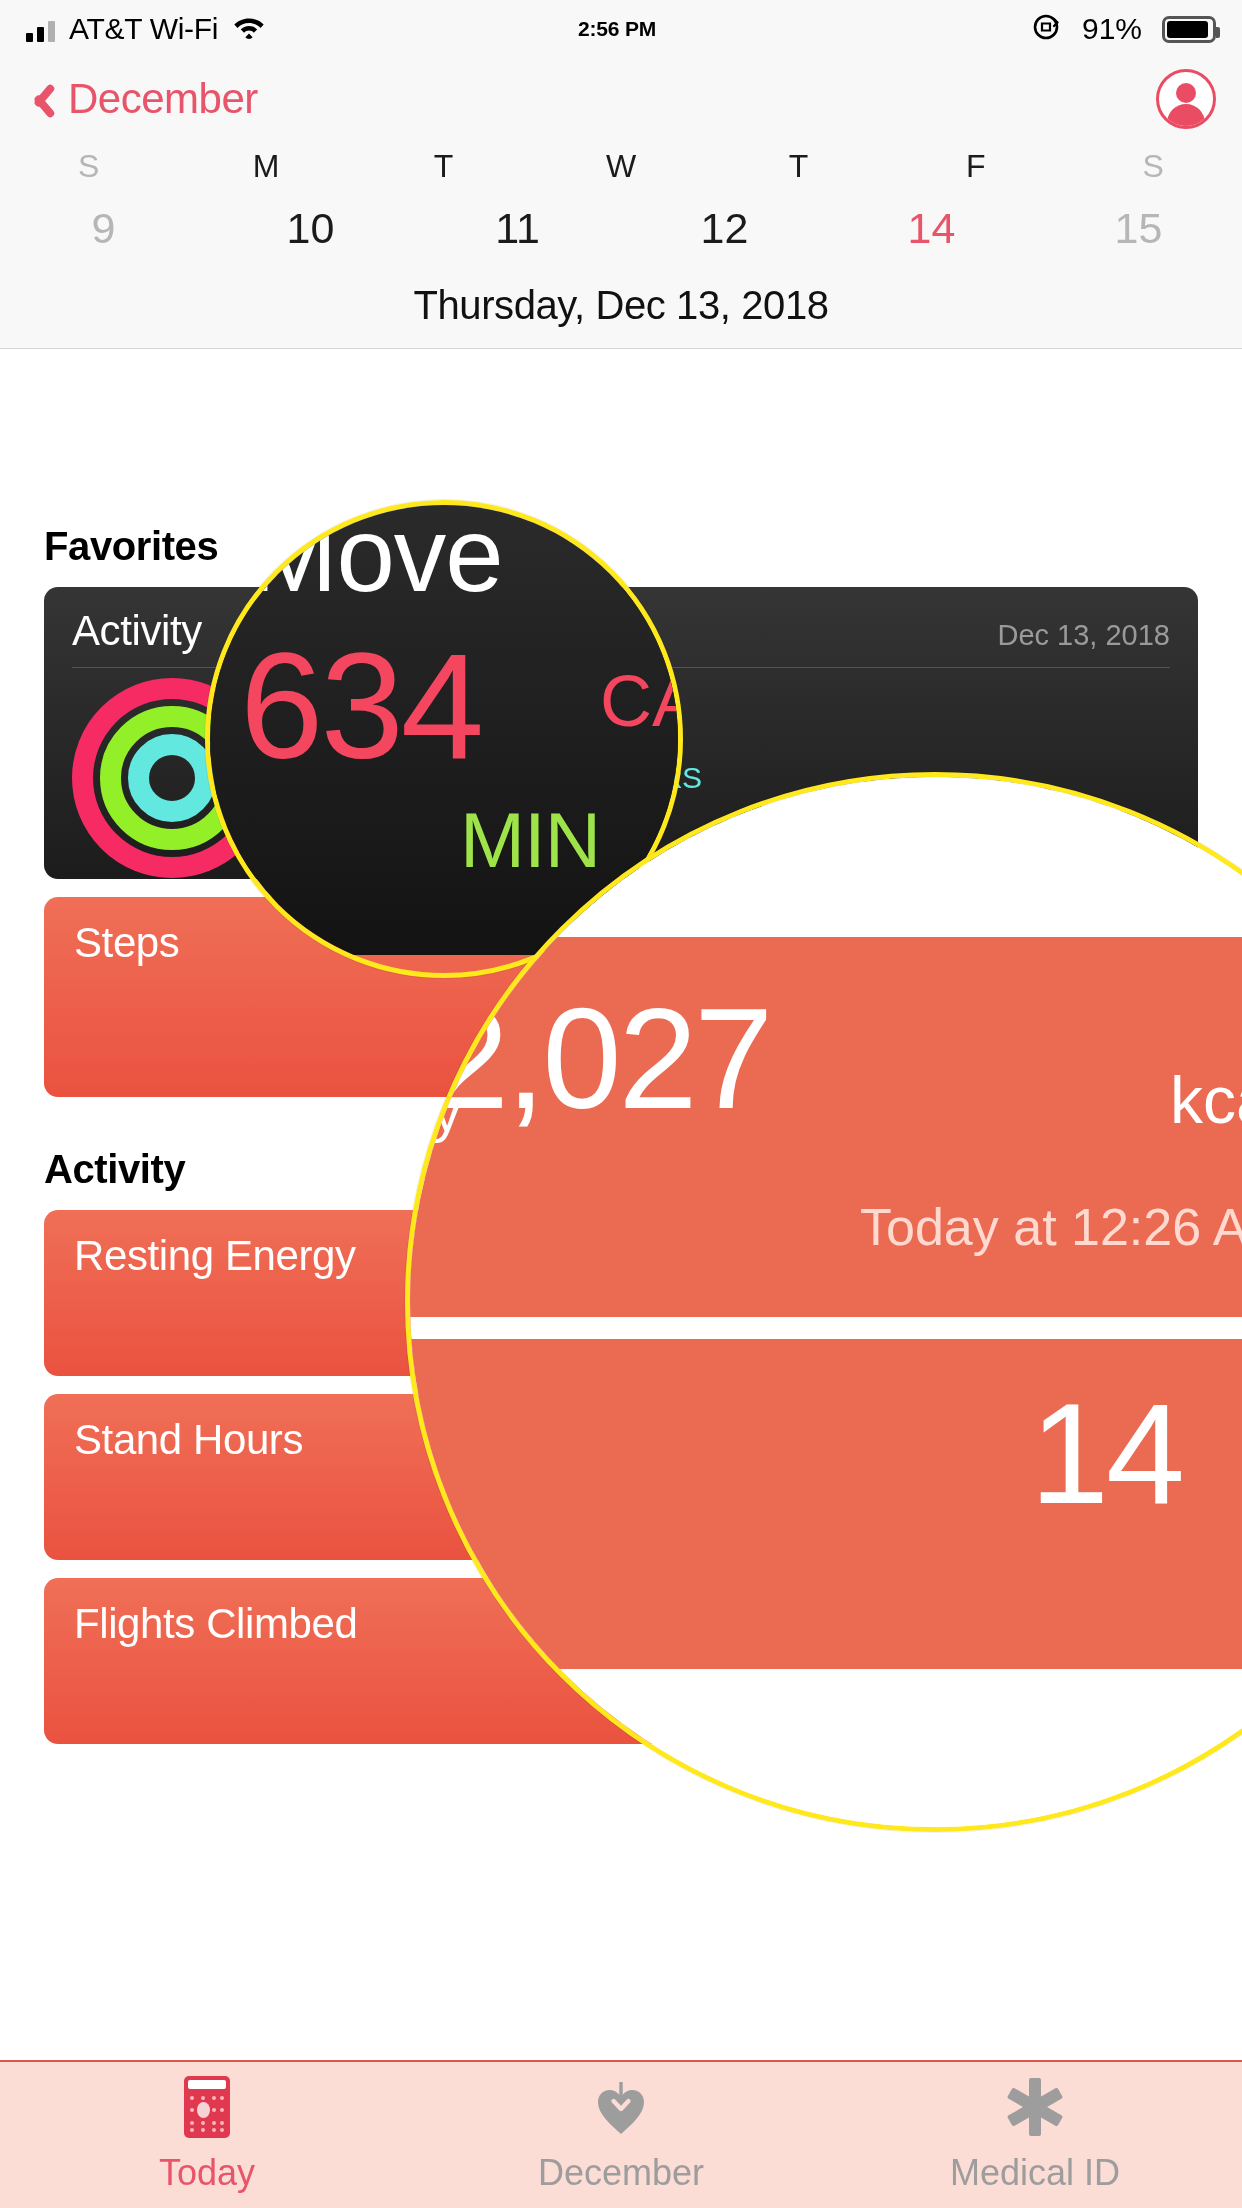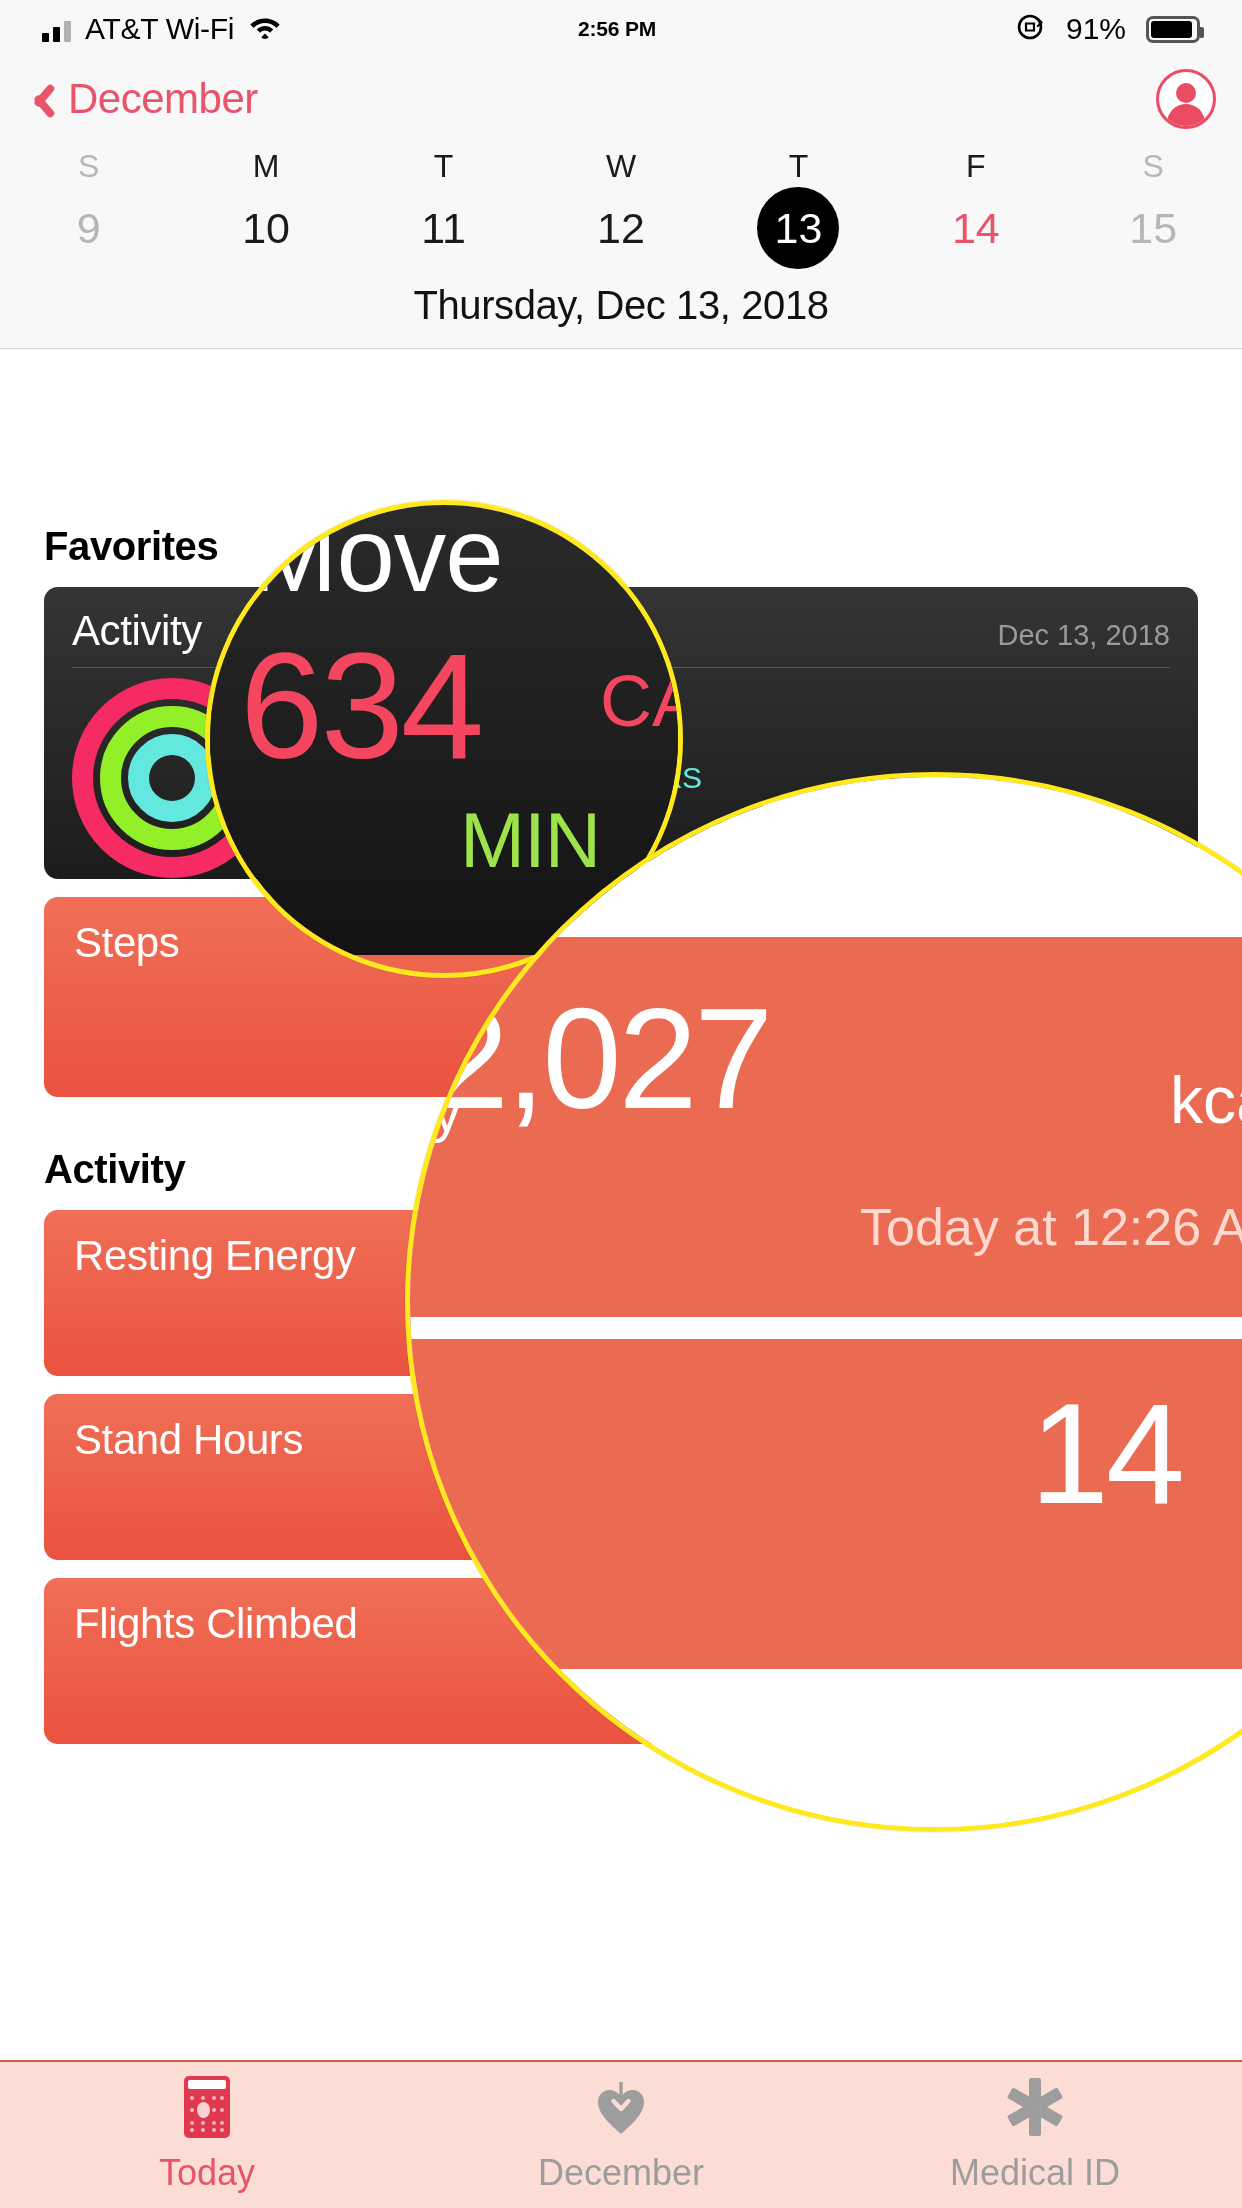--- a/index.html
+++ b/index.html
@@ -9,21 +9,21 @@
     background:#ffffff;
     overflow:hidden;
     position:relative;
     -webkit-font-smoothing:antialiased;
   }
 
   
   .statusbar{
     height:58px; width:100%;
     display:flex; align-items:center;
-    padding:0 42px;
+    padding:0 26px;
     background:#f8f8f8;
     position:relative;
   }
   .sb-left{ display:flex; align-items:center; gap:10px; }
   .sig{ display:flex; align-items:flex-end; gap:4px; height:26px; }
   .sig i{ width:7px; background:#000; border-radius:1px; display:block; }
   .sig i:nth-child(1){ height:9px; }
   .sig i:nth-child(2){ height:15px; }
   .sig i:nth-child(3){ height:21px; background:#b0b0b0; }
   .sig i:nth-child(4){ height:26px; background:#b0b0b0; opacity:0; width:0; }
@@ -326,23 +326,20 @@
     <div class="datecell">
         <span class="datenum">10</span>
       </div>
     <div class="datecell">
         <span class="datenum">11</span>
       </div>
     <div class="datecell">
         <span class="datenum">12</span>
       </div>
     <div class="datecell">
-        <span class="datenum sel">13</span>
-      </div>
-    <div class="datecell">
         <span class="datenum pinkday">14</span>
       </div>
     <div class="datecell">
         <span class="datenum dim">15</span>
       </div>
   </div>
   <div class="fulldate">Thursday, Dec 13, 2018</div>
 </div>
 
 <div class="content">

